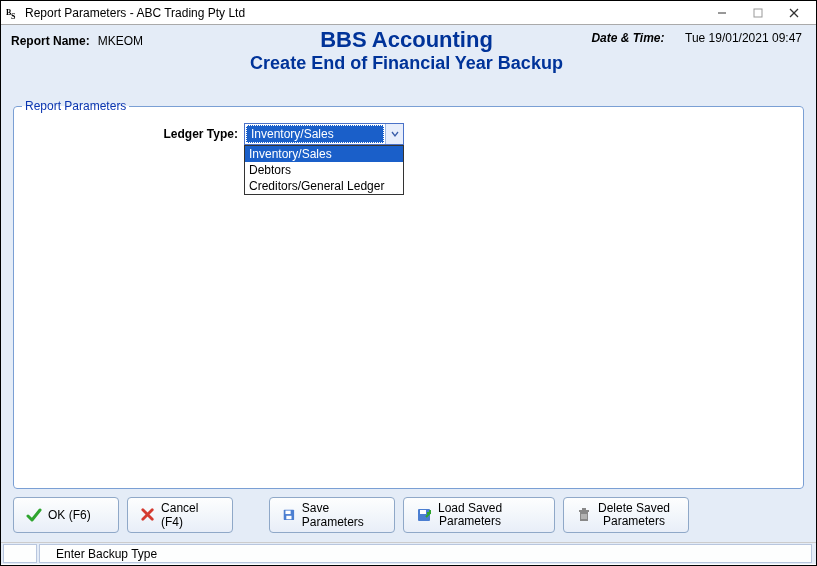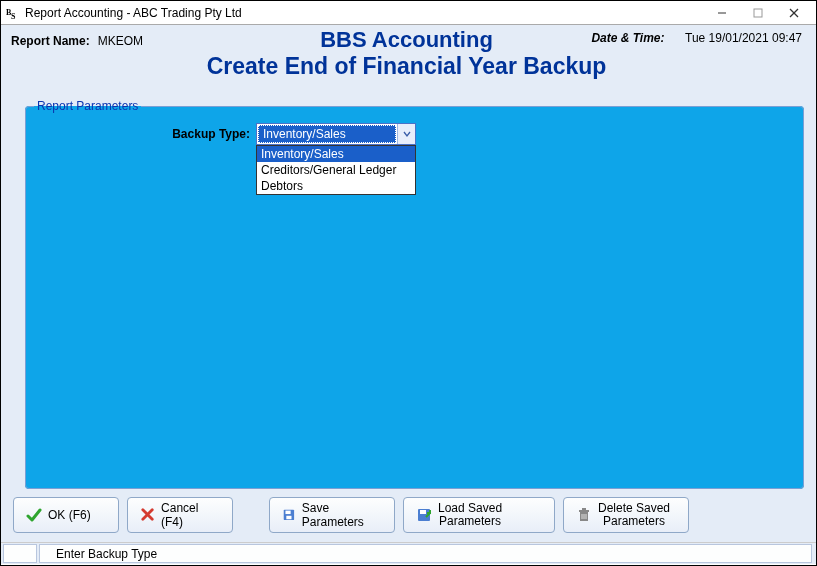--- a/index.html
+++ b/index.html
@@ -60,38 +60,38 @@
   }
   .app-title {
     color: #003399;
     font-weight: bold;
     font-size: 22px;
     font-family: Arial, sans-serif;
   }
   .app-subtitle {
     color: #003399;
     font-weight: bold;
-    font-size: 23px;
+    font-size: 18px;
     margin-top: 0px;
   }
   .header-right {
     position: absolute;
     right: 14px;
     top: 6px;
     font-size: 12px;
   }
   .header-right .lbl { font-weight: bold; font-style: italic; }
   fieldset.params {
     border: 1px solid #7a9fd4;
     border-radius: 4px;
-    margin: 48px 2px 0 14px;
+    margin: 48px 2px 0 2px;
     padding: 8px;
     height: 390px;
     position: relative;
-    background: #0ea5e9;
+    background: #ffffff;
   }
   fieldset.params legend {
     color: #0a35b0;
     font-size: 12px;
     padding: 0 3px;
   }
   .form-row {
     display: flex;
     align-items: center;
     margin-top: 2px;
@@ -201,21 +201,21 @@
 </head>
 <body>
 
 <div class="titlebar">
   <div class="app-icon">
     <svg viewBox="0 0 16 16">
         <text x="1" y="10" font-size="8" font-family="serif">B</text>
         <text x="6" y="14" font-size="8" font-family="serif">S</text>
       </svg>
   </div>
-  <div class="title-text">Report Accounting - ABC Trading Pty Ltd</div>
+  <div class="title-text">Report Parameters - ABC Trading Pty Ltd</div>
   <div class="spacer"></div>
   <div class="winbtn">
     <svg viewBox="0 0 10 10">
         <line x1="1" y1="5" x2="9" y2="5" stroke="#333" stroke-width="1"></line>
       </svg>
   </div>
   <div class="winbtn">
     <svg viewBox="0 0 10 10">
         <rect x="1" y="1" width="8" height="8" fill="none" stroke="#999" stroke-width="1"></rect>
       </svg>
@@ -239,32 +239,32 @@
   </div>
   <div class="header-right">
     <span class="lbl">Date &amp; Time:</span>
     <span style="display:inline-block; width:14px;"></span>
     <span>Tue 19/01/2021 09:47</span>
   </div>
 
   <fieldset class="params">
     <legend>Report Parameters</legend>
     <div class="form-row">
-      <div class="form-label">Backup Type:</div>
+      <div class="form-label">Ledger Type:</div>
       <div class="combo">
         <div class="combo-text">Inventory/Sales</div>
         <div class="combo-btn">
           <svg viewBox="0 0 8 8">
               <polyline points="1,2 4,6 7,2" fill="none" stroke="#3a5da8" stroke-width="1.3"></polyline>
             </svg>
         </div>
         <div class="dropdown">
           <div class="opt sel">Inventory/Sales</div>
+          <div class="opt">Debtors</div>
           <div class="opt">Creditors/General Ledger</div>
-          <div class="opt">Debtors</div>
         </div>
       </div>
     </div>
   </fieldset>
 
   <div class="button-row">
     <div class="btn w1">
       <span class="icon">
         <svg viewBox="0 0 16 16">
             <polyline points="2,9 6,13 14,3" fill="none" stroke="#2fa52f" stroke-width="3" stroke-linecap="round" stroke-linejoin="round"></polyline>

